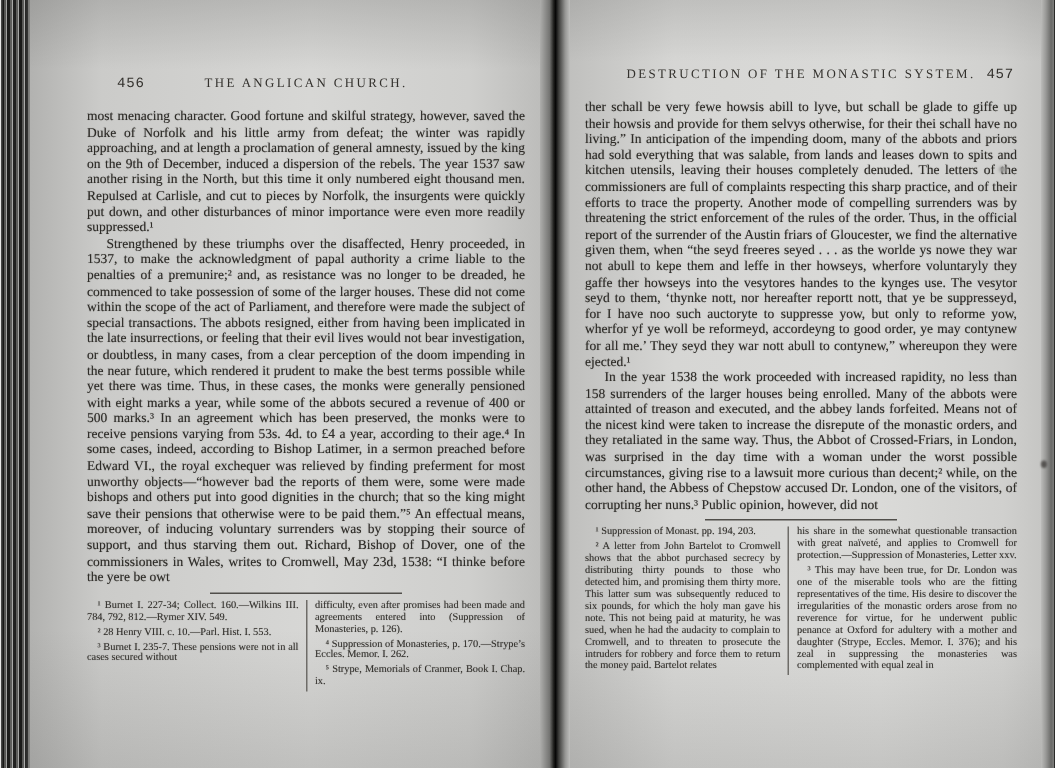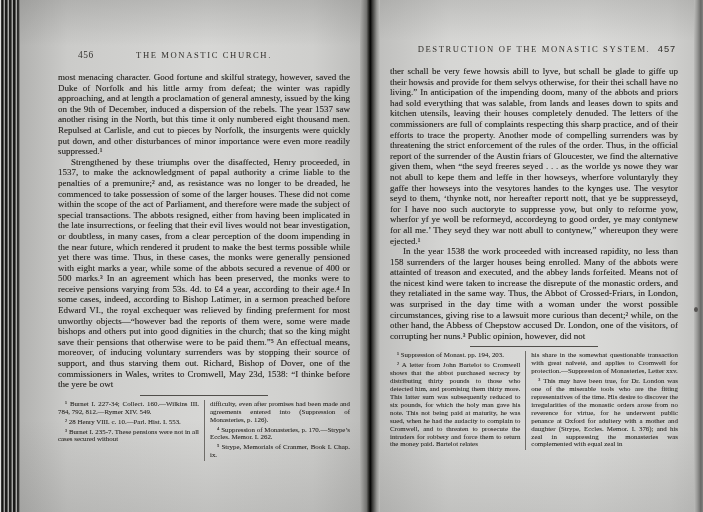--- a/index.html
+++ b/index.html
@@ -39,21 +39,21 @@
     background:linear-gradient(90deg,#aeaeac 0%,#747472 32%,#1d1d1b 46%,#060606 52%,#3a3a38 62%,#969694 84%,#bfbfbd 100%);
   }
   .edge-right{
     flex:none;width:9px;height:512px;
     background:linear-gradient(90deg,#bcbcba 0%,#9a9a98 35%,#6a6a68 75%,#828280 100%);
   }
 
   .pagehead{position:relative;height:13px;font-size:8.6px;letter-spacing:1.6px;color:#33312d;white-space:nowrap;}
   .runhead{display:block;text-align:center;}
   .pagenum{font-size:9.4px;letter-spacing:.5px;}
-  .pagenum-left{position:absolute;left:20px;top:0;}
+  .pagenum-left{position:absolute;left:20px;top:0;font-family:Liberation Mono, monospace;}
   .pagenum-right{position:absolute;right:2px;top:0;font-family:Liberation Mono, monospace;}
 
   .bodytext{margin-top:9px;font-size:9px;line-height:10.6px;text-align:justify;
     text-shadow:0 0 .6px rgba(46,44,40,.5);}
   .bodytext p{margin:0;}
   .bodytext p + p{text-indent:13px;}
 
   .fnrule{width:128px;height:1px;background:#504e4a;margin:5px auto 4px auto;}
   .footnotes{display:flex;font-size:6.9px;line-height:7.9px;text-align:justify;
     color:#34322e;text-shadow:0 0 .5px rgba(46,44,40,.45);}
@@ -72,21 +72,21 @@
 </head>
 <body>
 
 <div class="spread">
 
   <div class="edge-left"></div>
 
   <div class="page page-left">
     <div class="pagehead">
       <span class="pagenum pagenum-left">456</span>
-      <span class="runhead">THE MONASTIC CHURCH.</span>
+      <span class="runhead">THE ANGLICAN CHURCH.</span>
     </div>
     <div class="bodytext">
       <p>most menacing character.  Good fortune and skilful strategy, however, saved the Duke of Norfolk and his little army from defeat; the winter was rapidly approaching, and at length a proclamation of general amnesty, issued by the king on the 9th of December, induced a dispersion of the rebels.  The year 1537 saw another rising in the North, but this time it only numbered eight thousand men.  Repulsed at Carlisle, and cut to pieces by Norfolk, the insurgents were quickly put down, and other disturbances of minor importance were even more readily suppressed.¹</p>
       <p>Strengthened by these triumphs over the disaffected, Henry proceeded, in 1537, to make the acknowledgment of papal authority a crime liable to the penalties of a premunire;² and, as resistance was no longer to be dreaded, he commenced to take possession of some of the larger houses.  These did not come within the scope of the act of Parliament, and therefore were made the subject of special transactions.  The abbots resigned, either from having been implicated in the late insurrections, or feeling that their evil lives would not bear investigation, or doubtless, in many cases, from a clear perception of the doom impending in the near future, which rendered it prudent to make the best terms possible while yet there was time.  Thus, in these cases, the monks were generally pensioned with eight marks a year, while some of the abbots secured a revenue of 400 or 500 marks.³  In an agreement which has been preserved, the monks were to receive pensions varying from 53s. 4d. to £4 a year, according to their age.⁴  In some cases, indeed, according to Bishop Latimer, in a sermon preached before Edward VI., the royal exchequer was relieved by finding preferment for most unworthy objects—“however bad the reports of them were, some were made bishops and others put into good dignities in the church; that so the king might save their pensions that otherwise were to be paid them.”⁵ An effectual means, moreover, of inducing voluntary surrenders was by stopping their source of support, and thus starving them out. Richard, Bishop of Dover, one of the commissioners in Wales, writes to Cromwell, May 23d, 1538: “I thinke before the yere be owt</p>
     </div>
     <div class="fnrule"></div>
     <div class="footnotes">
       <div class="fncol fncol1">
         <p class="fn">¹ Burnet I. 227-34; Collect. 160.—Wilkins III. 784, 792, 812.—Rymer XIV. 549.</p>
         <p class="fn">² 28 Henry VIII. c. 10.—Parl. Hist. I. 553.</p>

